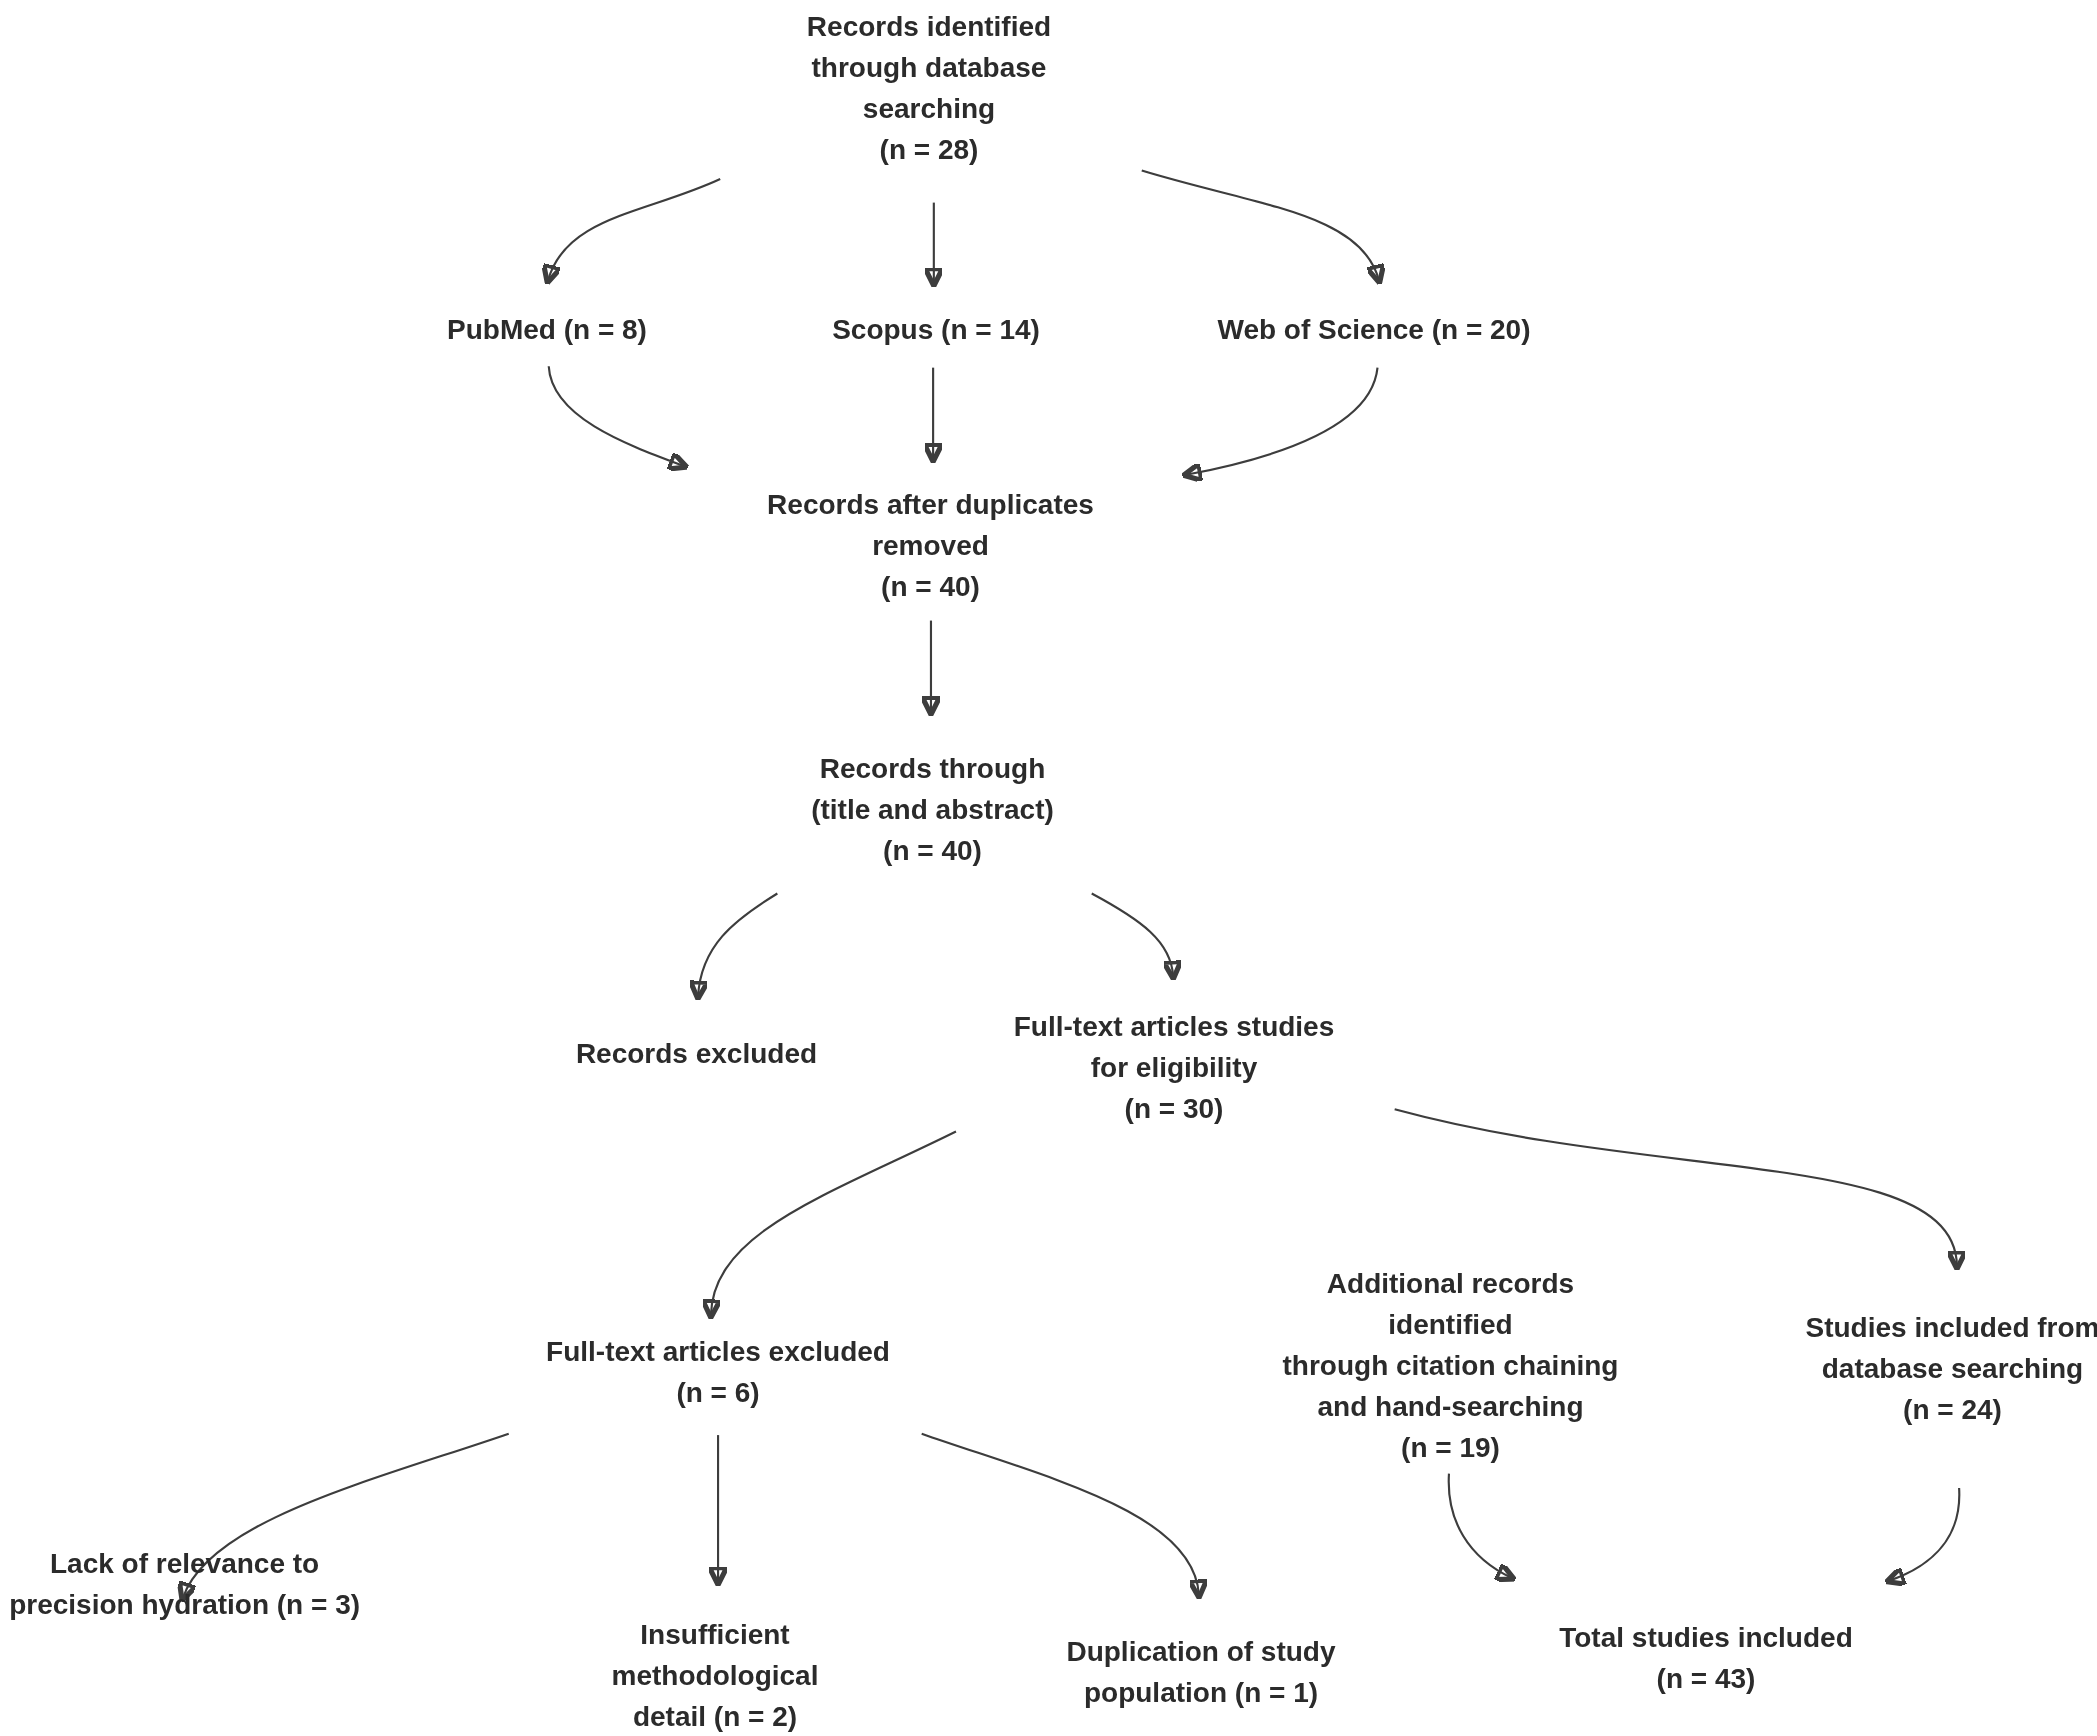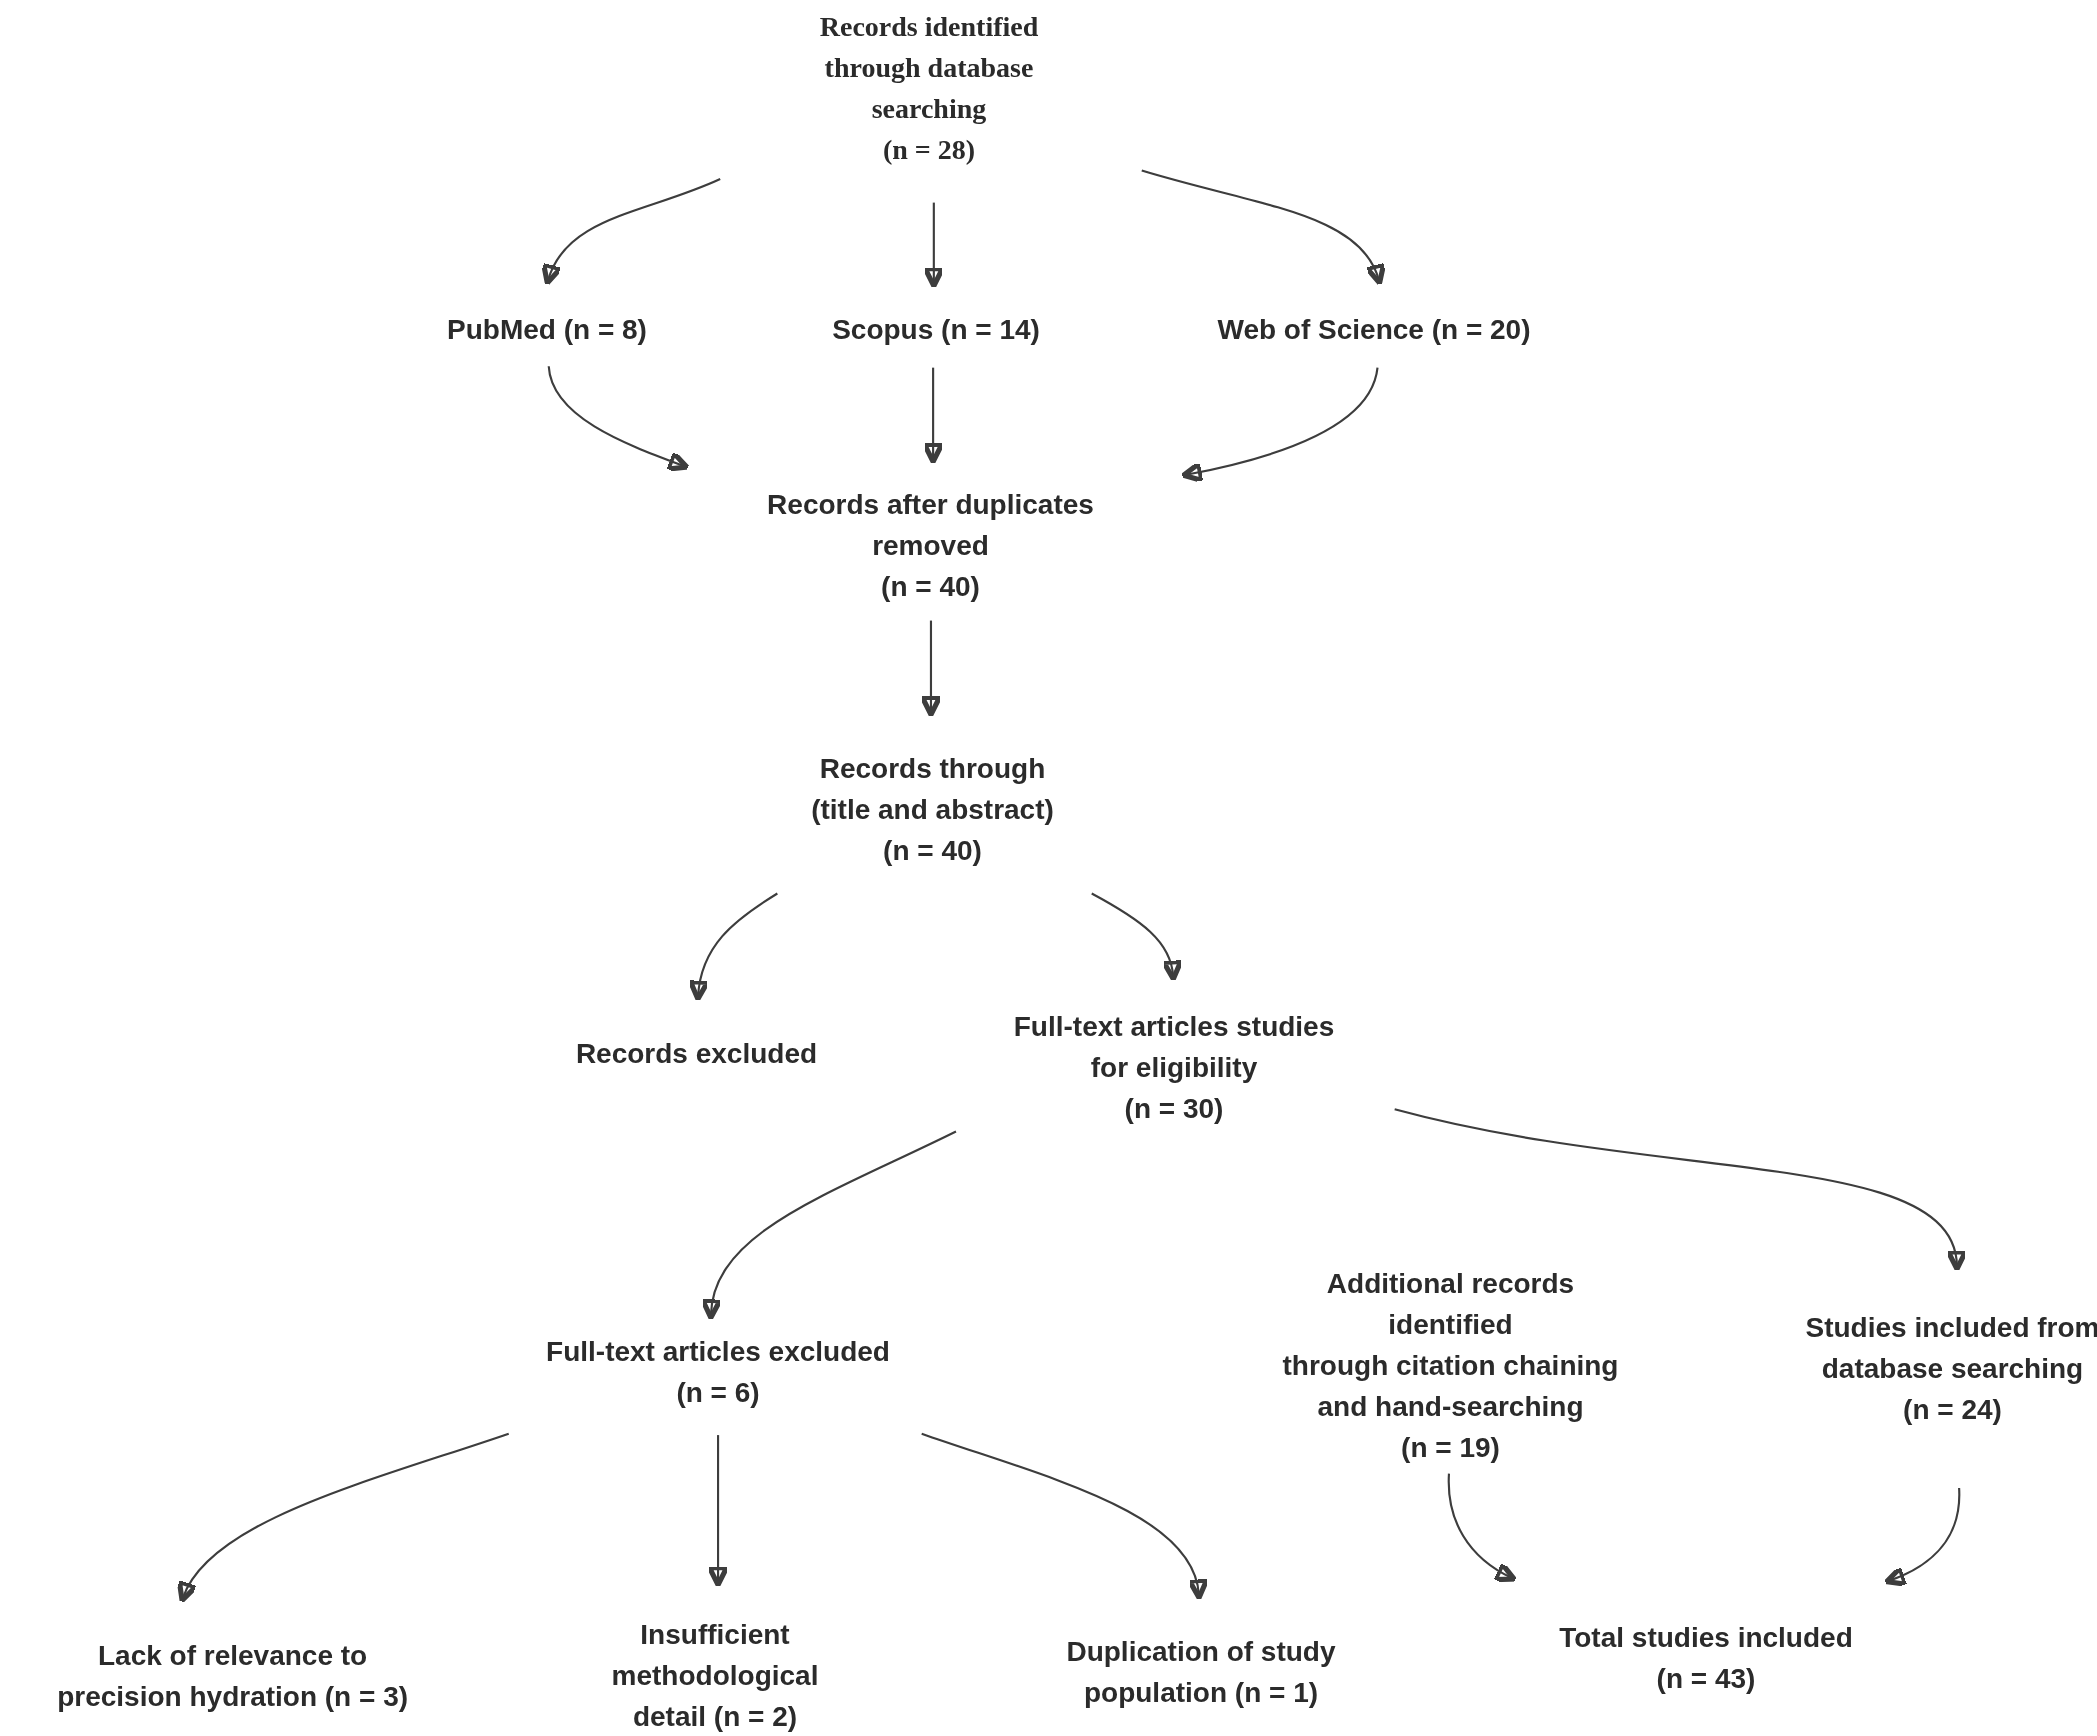--- a/index.html
+++ b/index.html
@@ -61,21 +61,21 @@
     <path d="M 1528 1250 C 1597 1287, 1639 1317, 1642 1366" marker-end="url(#ah)"></path>
     <path d="M 1338 1583 C 1158 1672, 998 1724, 995 1840" marker-end="url(#ah)"></path>
     <path d="M 1952 1552 C 2330 1655, 2738 1608, 2739 1772" marker-end="url(#ah)"></path>
     <path d="M 2028 2062 C 2024 2128, 2056 2180, 2116 2208" marker-end="url(#ah)"></path>
     <path d="M 2742 2082 C 2746 2148, 2708 2190, 2644 2212" marker-end="url(#ah)"></path>
     <path d="M 712 2006 C 520 2072, 292 2128, 256 2236" marker-end="url(#ah)"></path>
     <path d="M 1005 2008 L 1005 2214" marker-end="url(#ah)"></path>
     <path d="M 1290 2006 C 1460 2066, 1672 2116, 1678 2232" marker-end="url(#ah)"></path>
   </svg>
 
-  <div class="node" style="left:679px;top:5.7px;width:500px;font-family:Liberation Serif, serif;">
+  <div class="node" style="left:679px;top:5.7px;width:500px;">
     <span>Records identified</span>
     <span>through database</span>
     <span>searching</span>
     <span>(n = 28)</span>
   </div>
 
   <div class="node" style="left:404px;top:309px;width:286px;">
     <span>PubMed (n = 8)</span>
   </div>
 
@@ -121,21 +121,21 @@
     <span>and hand-searching</span>
     <span>(n = 19)</span>
   </div>
 
   <div class="node" style="left:1788px;top:1307px;width:329px;">
     <span>Studies included from</span>
     <span>database searching</span>
     <span>(n = 24)</span>
   </div>
 
-  <div class="node" style="left:-1.4px;top:1635px;width:372px;padding-left:48px;">
+  <div class="node" style="left:-1.4px;top:1543px;width:372px;">
     <span>Lack of relevance to</span>
     <span>precision hydration (n = 3)</span>
   </div>
 
   <div class="node" style="left:565px;top:1614px;width:300px;">
     <span>Insufficient</span>
     <span>methodological</span>
     <span>detail (n = 2)</span>
   </div>
 

